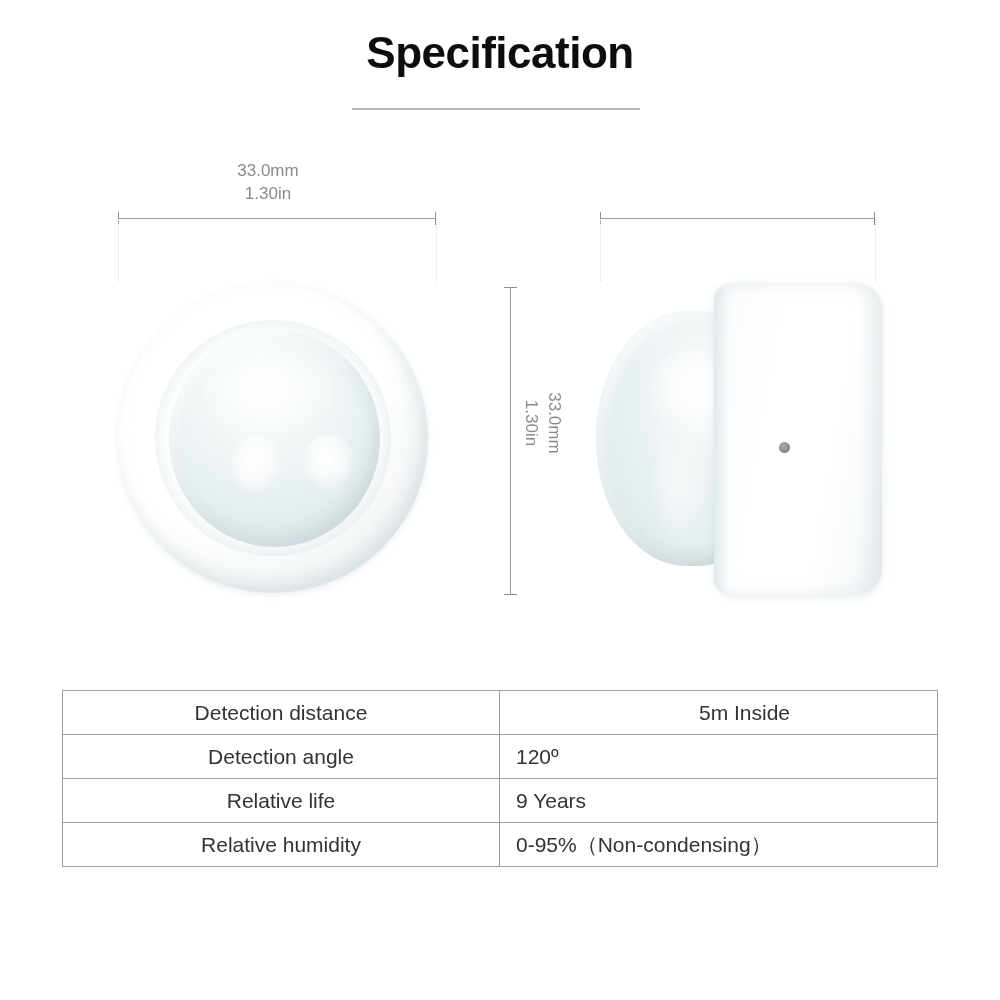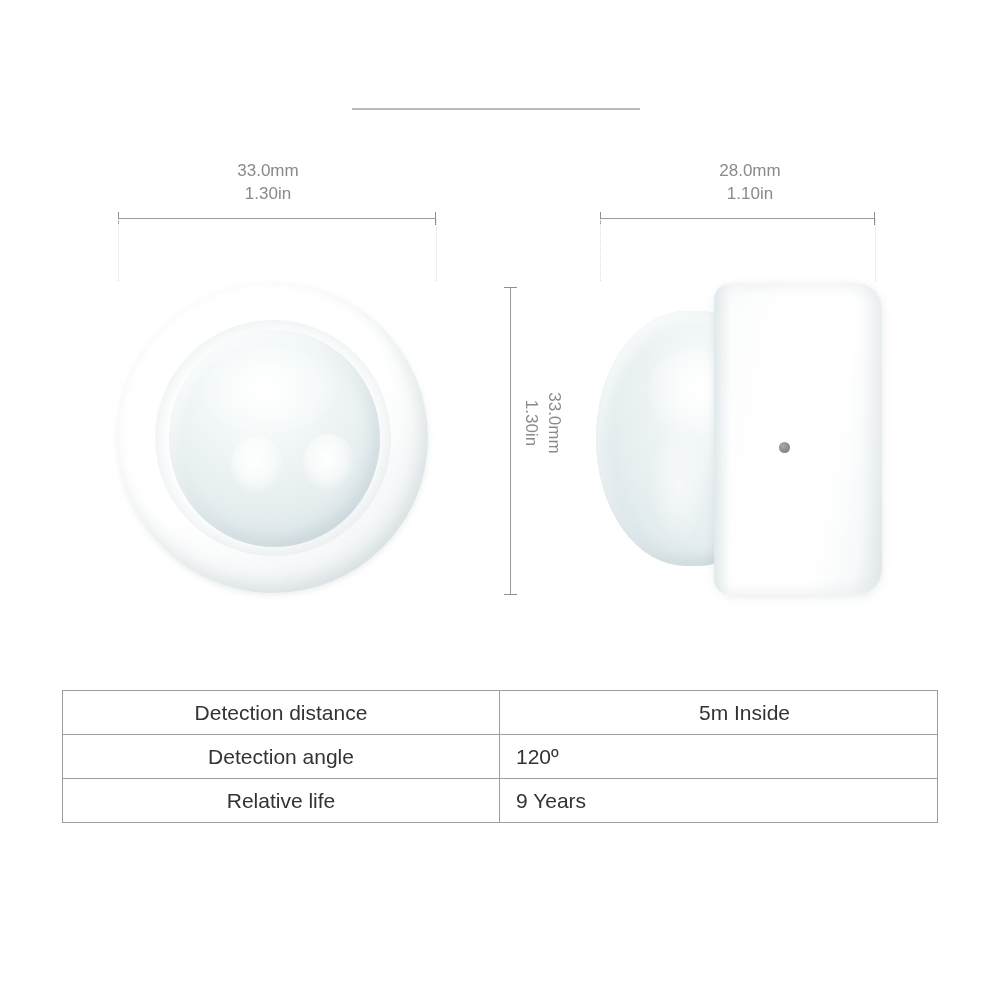--- a/index.html
+++ b/index.html
@@ -272,28 +272,28 @@
   .spec-table td.value.align-left {
     text-align: center;
     padding-left: 68px;
   }
 </style>
 </head>
 <body>
 
 <div class="page">
 
+  <div class="page-title">Specification</div>
   <div class="title-rule"></div>
 
   <div class="dim-label dim-left-label"><span>33.0mm</span><br><span>1.30in</span></div>
   <div class="dim-line-h dim-h-left"></div>
   <div class="ext-line" style="left:118px; top:219px; height:62px;"></div>
   <div class="ext-line" style="left:436px; top:219px; height:62px;"></div>
 
-  <div class="dim-label dim-right-label"><span>28.0mm</span><br><span>1.10in</span></div>
   <div class="dim-line-h dim-h-right"></div>
   <div class="ext-line" style="left:600px; top:219px; height:62px;"></div>
   <div class="ext-line" style="left:875px; top:219px; height:62px;"></div>
 
   <div class="dim-line-v dim-v-right"></div>
   <div class="dim-vert-label"><span>33.0mm</span><br><span>1.30in</span></div>
 
   <div class="front-view">
     <div class="front-ring"></div>
     <div class="front-ring-inner-shade"></div>
@@ -322,16 +322,20 @@
         <td class="value align-left">5m Inside</td>
       </tr>
       <tr>
         <td class="label">Detection angle</td>
         <td class="value">120º</td>
       </tr>
       <tr>
         <td class="label">Relative life</td>
         <td class="value">9 Years</td>
       </tr>
+      <tr>
+        <td class="label">Relative humidity</td>
+        <td class="value">0-95%（Non-condensing）</td>
+      </tr>
     </tbody>
   </table>
 
 </div>
 
 </body></html>

